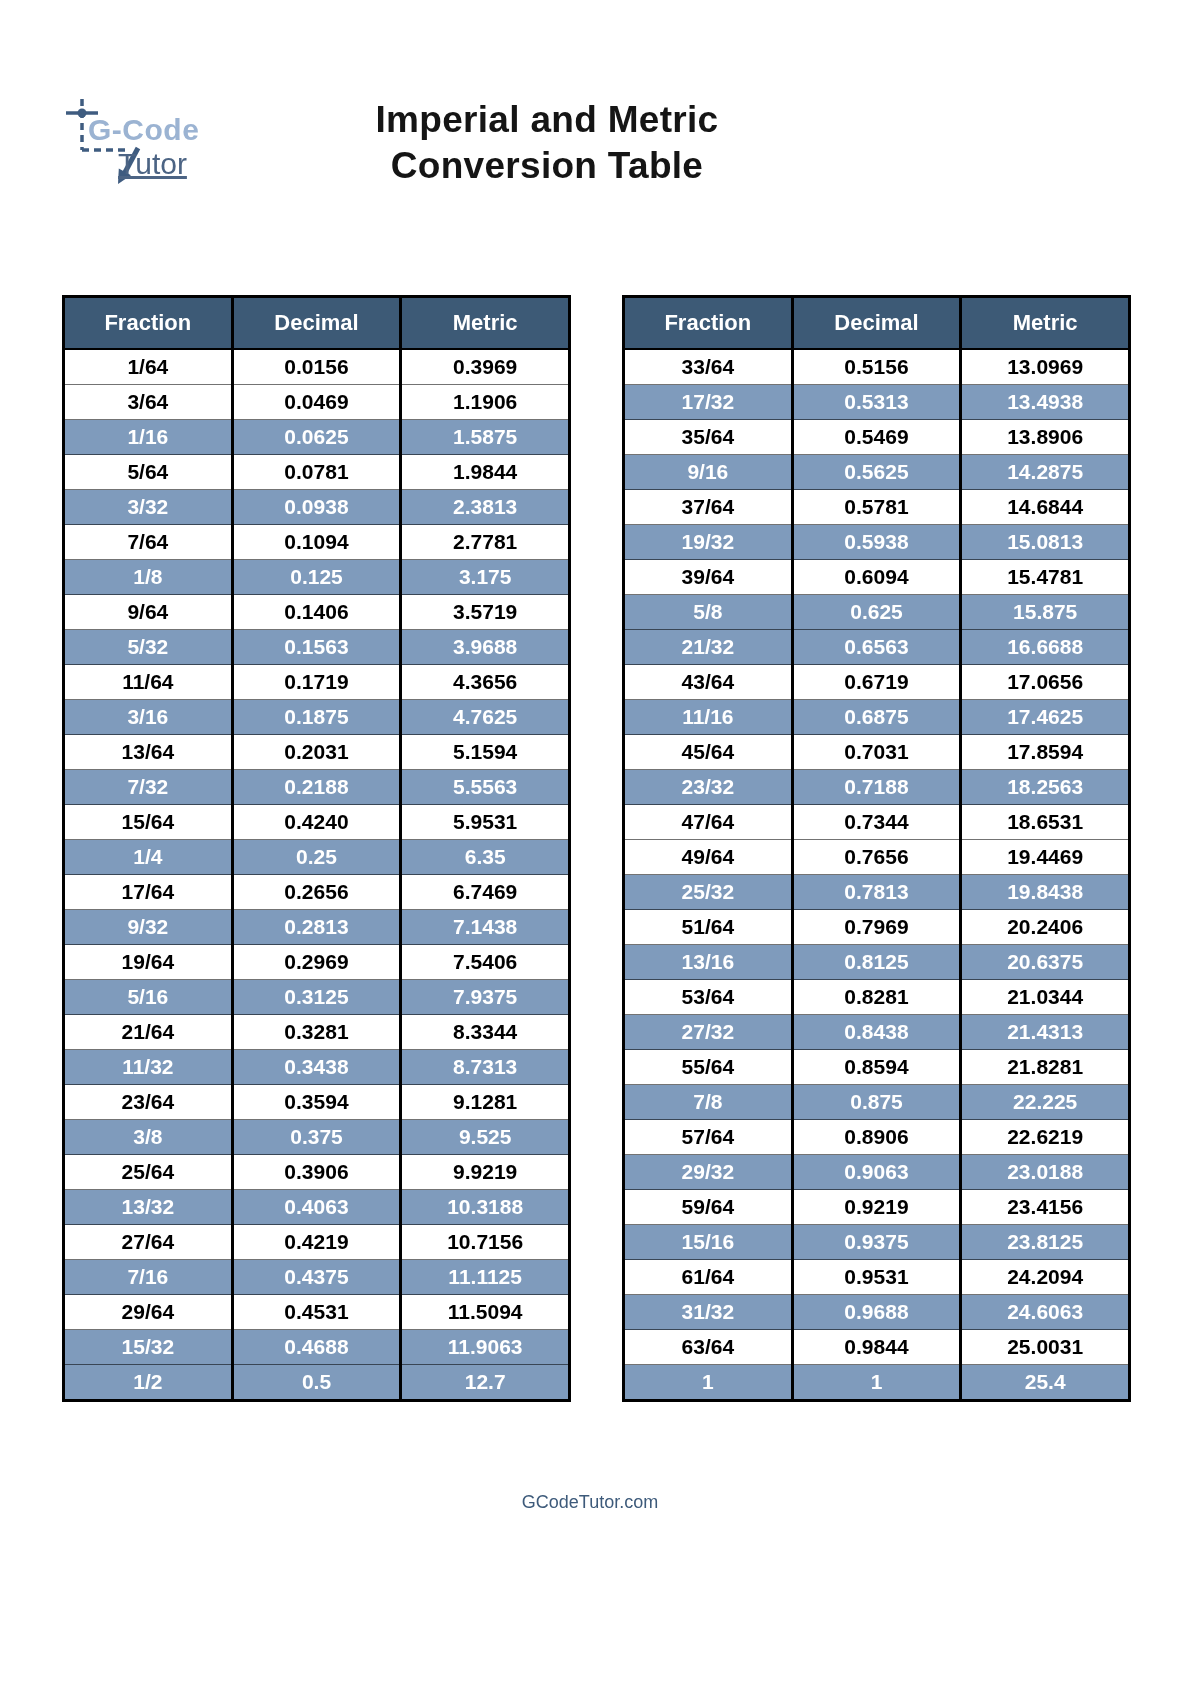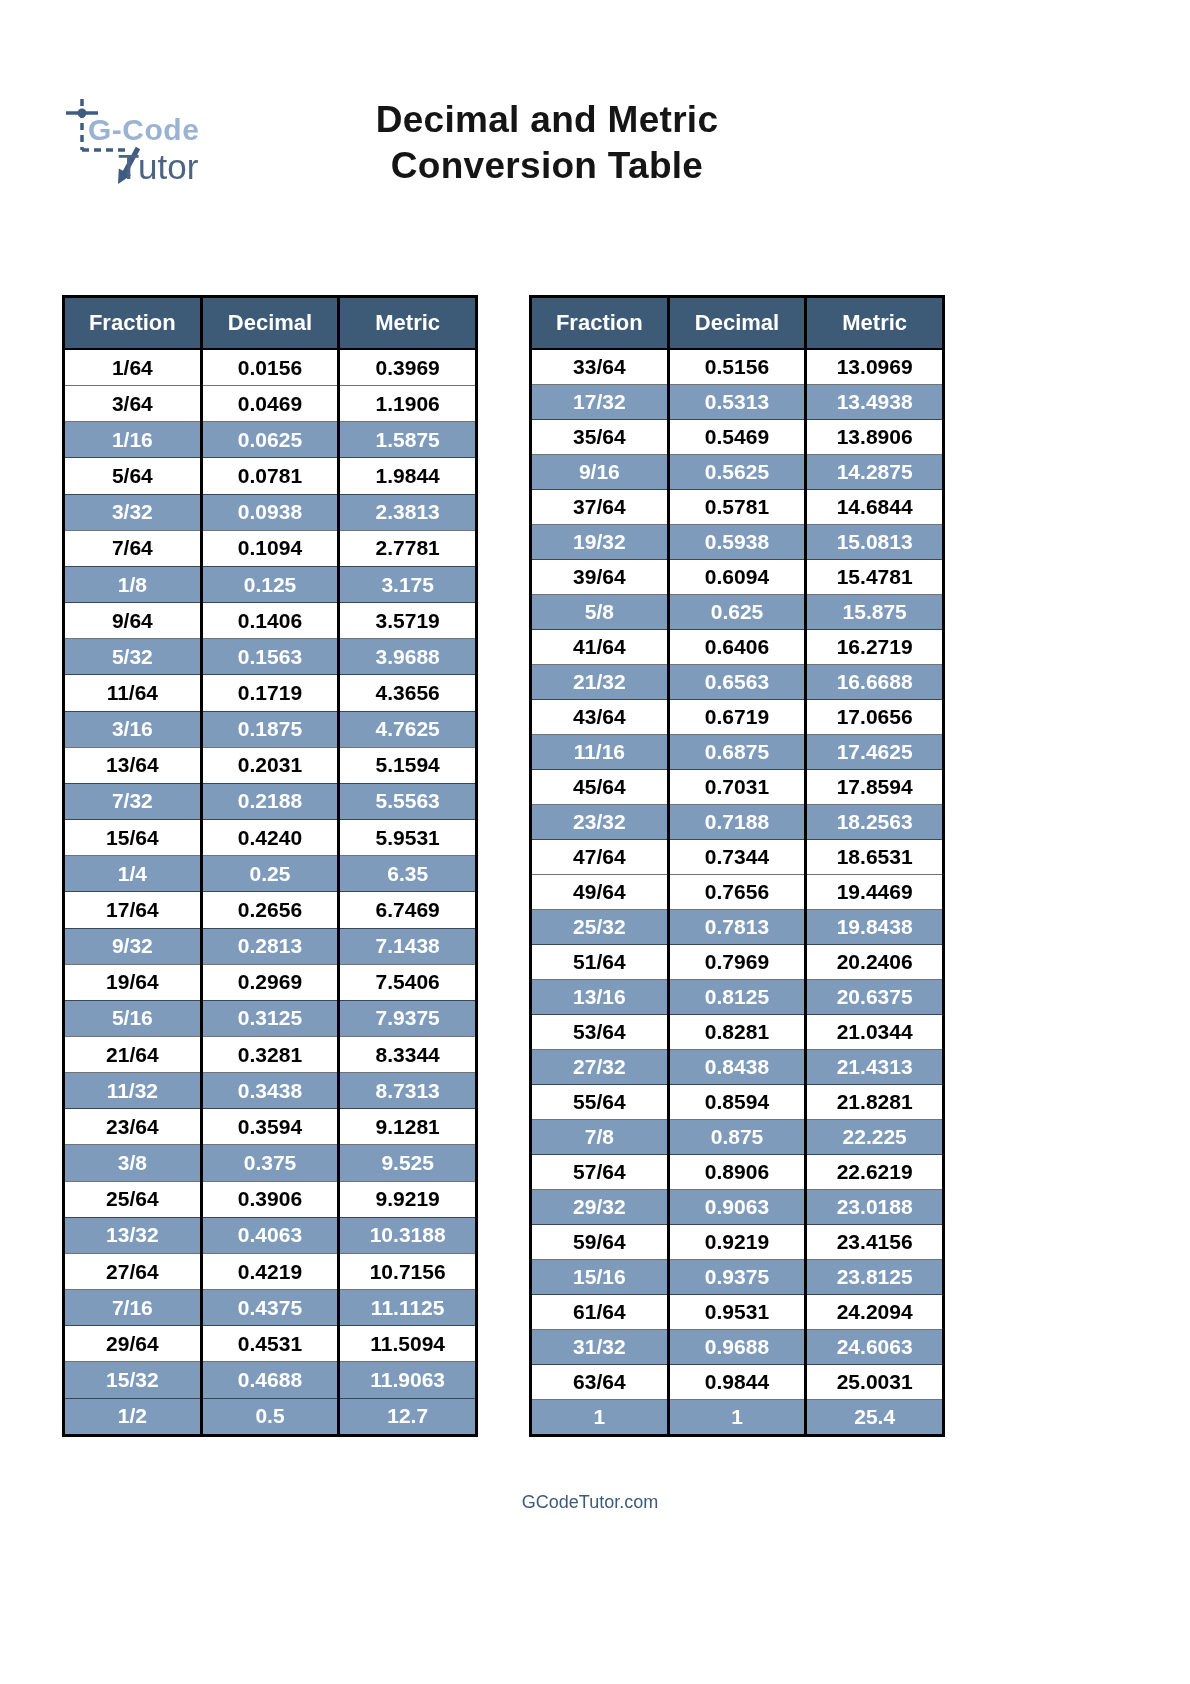--- a/index.html
+++ b/index.html
@@ -31,24 +31,25 @@
     font-size: 30px;
     font-weight: bold;
     letter-spacing: 0.5px;
     color: var(--brand-light, #9bb3d2);
     white-space: nowrap;
   }
   .logo-tutor {
     position: absolute;
     left: 58px;
     top: 52px;
-    font-size: 35px;
+    font-size: 30px;
     font-weight: normal;
     color: var(--brand-dark, #4c6484);
     white-space: nowrap;
+    text-decoration: underline;
   }
 
   
   .title {
     position: absolute;
     top: 97px;
     left: 0;
     width: 1094px;
     text-align: center;
     font-size: 37px;
@@ -61,21 +62,21 @@
   
   .tables-wrap {
     position: absolute;
     top: 295px;
     left: 62px;
     display: flex;
     gap: 51px;
   }
   table.conv-table {
     border-collapse: collapse;
-    width: 416px;
+    width: 509px;
     table-layout: fixed;
     border: 3px solid var(--border, #000000);
     background: #7dd3fc;
   }
   table.conv-table th {
     background: var(--header-bg, #3d5a76);
     color: #ffffff;
     font-size: 22px;
     font-weight: bold;
     height: 50px;
@@ -129,21 +130,21 @@
 
     <line x1="78" y1="53" x2="63" y2="81" stroke="#3f5c80" stroke-width="5"></line>
 
     <polygon points="58,89 58.8,73.4 71,80.2" fill="#3f5c80"></polygon>
   </svg>
   <span class="logo-gcode">G-Code</span>
   <span class="logo-tutor">Tutor</span>
 </div>
 
 <h1 class="title" style="margin:0;">
-  <span>Decimal and Metric</span><br>
+  <span>Imperial and Metric</span><br>
   <span>Conversion Table</span>
 </h1>
 
 <div class="tables-wrap">
 
   <table class="conv-table">
     <thead>
       <tr>
         <th>Fraction</th>
         <th>Decimal</th>
@@ -346,25 +347,20 @@
         <tr>
           <td>39/64</td>
           <td>0.6094</td>
           <td>15.4781</td>
         </tr>
         <tr class="alt">
           <td>5/8</td>
           <td>0.625</td>
           <td>15.875</td>
         </tr>
-        <tr>
-          <td>41/64</td>
-          <td>0.6406</td>
-          <td>16.2719</td>
-        </tr>
         <tr class="alt">
           <td>21/32</td>
           <td>0.6563</td>
           <td>16.6688</td>
         </tr>
         <tr>
           <td>43/64</td>
           <td>0.6719</td>
           <td>17.0656</td>
         </tr>

